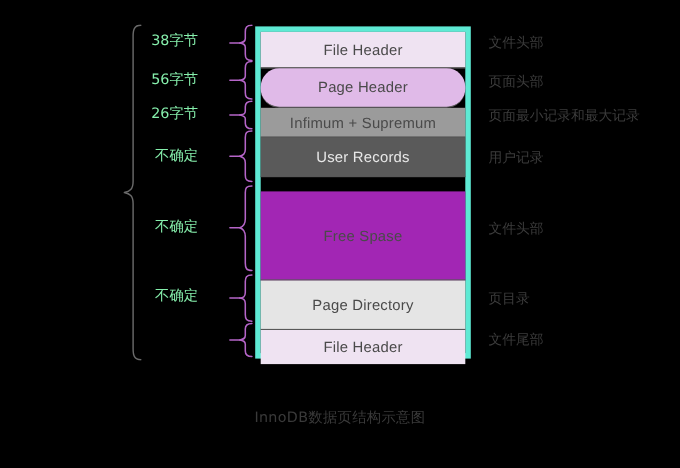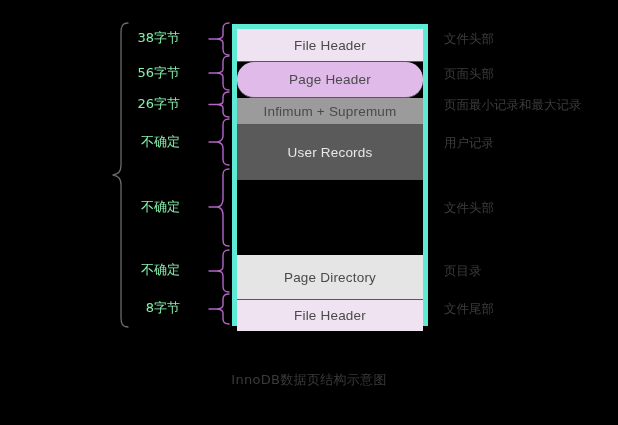--- a/index.html
+++ b/index.html
@@ -129,21 +129,20 @@
     </svg>
   </div>
 
   <div class="byte-col">
     <div class="byte-label" style="top:9px;">38字节</div>
     <div class="byte-label" style="top:44px;">56字节</div>
     <div class="byte-label" style="top:75px;">26字节</div>
     <div class="byte-label" style="top:113px;">不确定</div>
     <div class="byte-label" style="top:178px;">不确定</div>
     <div class="byte-label" style="top:241px;">不确定</div>
-    <div class="byte-label" style="top:279px;">8字节</div>
   </div>
 
   <div class="pink-braces">
     <svg width="36" height="306" viewBox="0 0 36 306" fill="none" xmlns="http://www.w3.org/2000/svg" aria-hidden="true">
       <g stroke="#b565c8" stroke-width="1.4" fill="none" stroke-linecap="round" stroke-linejoin="round">
 
         <path d="M33 1 C28 1 27 3 27 7 L27 13 C27 16 25 16.5 22 17 C25 17.5 27 18 27 21 L27 27 C27 31 28 33 33 33"></path>
         <path d="M22 17 L13 17"></path>
 
         <path d="M33 34 C28 34 27 36 27 40 L27 47 C27 50 25 50.5 22 51 C25 51.5 27 52 27 55 L27 62 C27 66 28 68 33 68"></path>
@@ -170,22 +169,25 @@
   <div class="bands">
     <div class="band" style="top:0px;height:33px;background:#efe3f2;color:#4a4a4a;">
       <span>File Header</span>
     </div>
     <div class="band" style="top:33px;height:36px;background:#e0bae8;color:#4a4a4a;border-radius:17px;">
       <span>Page Header</span>
     </div>
     <div class="band" style="top:69px;height:27px;background:#9b9b9b;color:#4a4a4a;">
       <span>Infimum + Supremum</span>
     </div>
-    <div class="band" style="top:96px;height:55px;background:#5a5a5a;color:#e8e8e8;text-align:right;">
+    <div class="band" style="top:96px;height:36px;background:#5a5a5a;color:#e8e8e8;text-align:right;">
       <span>User Records</span>
+    </div>
+    <div class="band" style="top:145px;height:81px;background:#a226b4;color:#4a4a4a;">
+      <span>Free Spase</span>
     </div>
     <div class="band" style="top:226px;height:45px;background:#e5e5e5;color:#4a4a4a;">
       <span>Page Directory</span>
     </div>
     <div class="band" style="top:271px;height:31px;background:#efe3f2;color:#4a4a4a;">
       <span>File Header</span>
     </div>
   </div>
 
   <div class="right-col">

